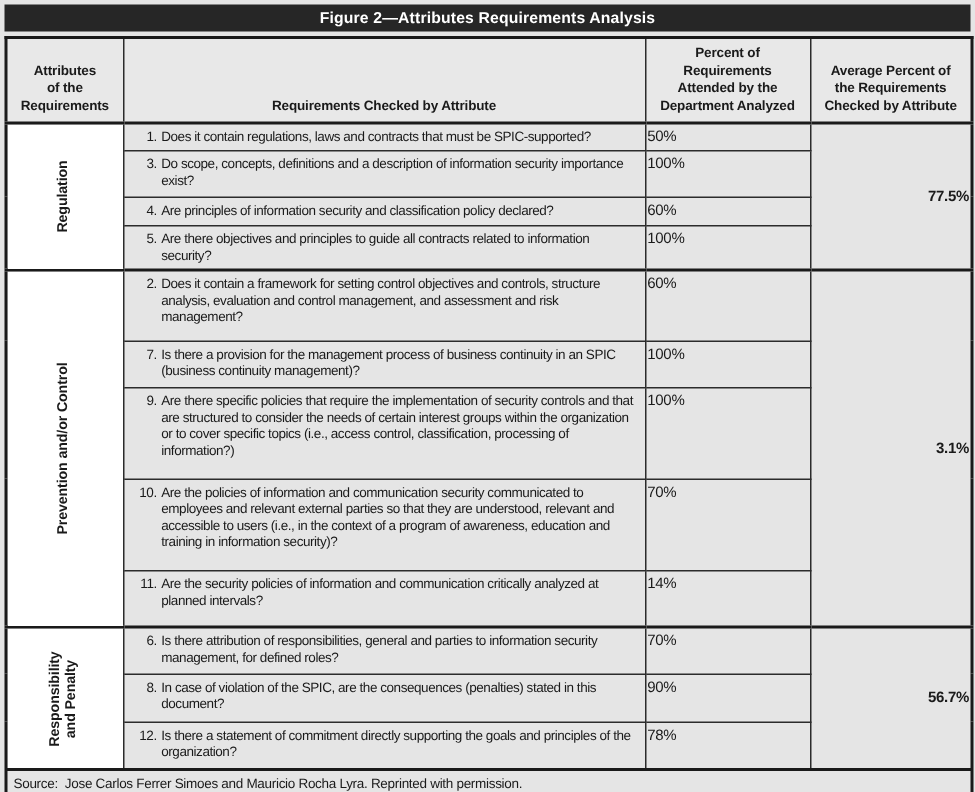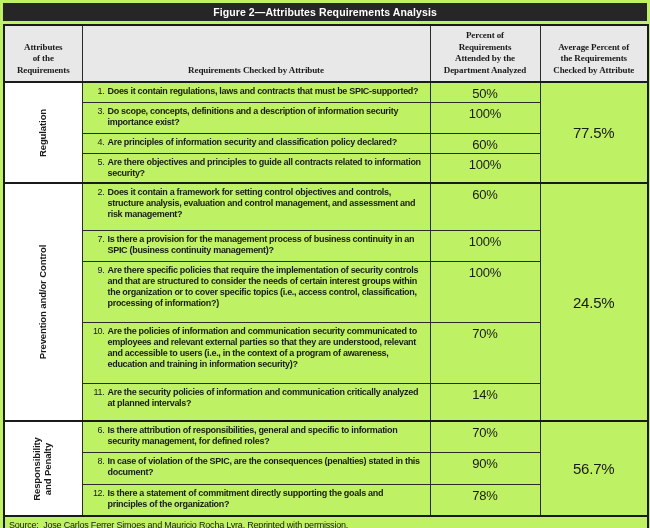--- a/index.html
+++ b/index.html
@@ -7,21 +7,21 @@
     padding: 0;
     background: #ffffff;
     font-family: "Liberation Sans", "DejaVu Sans", sans-serif;
     color: var(--text, #1a1a1a);
   }
   .page {
     width: 650px;
     height: 528px;
     box-sizing: border-box;
     padding: 3px 3px 0 3px;
-    background: #bef264;
+    background: #e5e5e5;
     overflow: hidden;
   }
   .title-bar {
     height: 18px;
     background: var(--title-bar, #262626);
     color: #ffffff;
     font-size: 10.5px;
     font-weight: bold;
     display: flex;
     align-items: center;
@@ -49,21 +49,21 @@
     font-size: 9px;
     font-weight: bold;
     text-align: center;
     vertical-align: bottom;
     padding: 4px 2px 4px 2px;
     height: 56px;
     line-height: 1.3;
     border-bottom: 2px solid var(--border, #1a1a1a);
     letter-spacing: -0.1px;
   }
-  .pre { white-space: pre-line; font-family: Liberation Serif, serif; }
+  .pre { white-space: pre-line; }
   td.attr {
     position: relative;
     background: #ffffff;
   }
   .vert {
     position: absolute;
     top: 50%;
     left: 50%;
     transform: translate(-50%, -50%) rotate(-90deg);
     font-weight: bold;
@@ -80,33 +80,33 @@
     line-height: 11px;
     vertical-align: top;
     letter-spacing: -0.3px;
   }
   .r { display: flex; }
   .num {
     flex: 0 0 19px;
     text-align: right;
     padding-right: 3px;
   }
-  .txt { flex: 1; font-weight: bold; }
+  .txt { flex: 1; }
   td.pct {
-    font-size: 13px;
-    text-align: center;
+    font-size: 10px;
     vertical-align: top;
     padding-top: 3px;
     letter-spacing: -0.2px;
   }
   td.avg {
-    font-size: 15px;
-    text-align: center;
+    font-size: 10px;
+    text-align: right;
     vertical-align: middle;
     letter-spacing: -0.2px;
+    font-weight: bold;
   }
   tr.gstart td { border-top: 2px solid var(--border, #1a1a1a); }
   td.src {
     font-size: 9px;
     padding: 3px 4px;
     height: 16px;
     vertical-align: middle;
     white-space: pre-wrap;
     letter-spacing: -0.2px;
     border-top: 2px solid var(--border, #1a1a1a);
@@ -190,21 +190,21 @@
         <td class="attr" rowspan="5">
           <div class="vert">Prevention and/or Control</div>
         </td>
         <td class="req" style="height:47px">
           <div class="r">
               <span class="num">2.</span>
               <span class="txt">Does it contain a framework for setting control objectives and controls, structure analysis, evaluation and control management, and assessment and risk management?</span>
             </div>
         </td>
         <td class="pct">60%</td>
-        <td class="avg" rowspan="5">24.5%</td>
+        <td class="avg" rowspan="5">3.1%</td>
       </tr>
       <tr>
         <td class="req" style="height:31px">
           <div class="r">
               <span class="num">7.</span>
               <span class="txt">Is there a provision for the management process of business continuity in an SPIC (business continuity management)?</span>
             </div>
         </td>
         <td class="pct">100%</td>
       </tr>
@@ -237,21 +237,21 @@
       </tr>
 
       <tr class="gstart">
         <td class="attr" rowspan="3">
           <div class="vert">Responsibility
 and Penalty</div>
         </td>
         <td class="req" style="height:31px">
           <div class="r">
               <span class="num">6.</span>
-              <span class="txt">Is there attribution of responsibilities, general and specific to information security management, for defined roles?</span>
+              <span class="txt">Is there attribution of responsibilities, general and parties to information security management, for defined roles?</span>
             </div>
         </td>
         <td class="pct">70%</td>
         <td class="avg" rowspan="3">56.7%</td>
       </tr>
       <tr>
         <td class="req" style="height:32px">
           <div class="r">
               <span class="num">8.</span>
               <span class="txt">In case of violation of the SPIC, are the consequences (penalties) stated in this document?</span>

